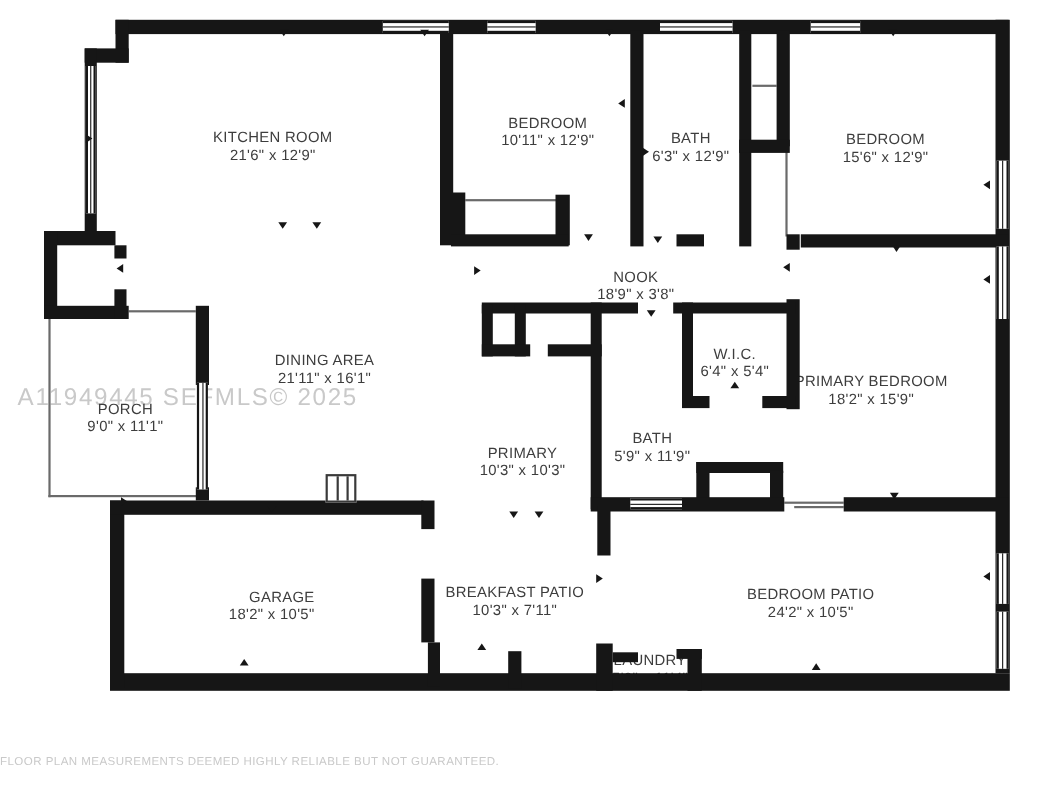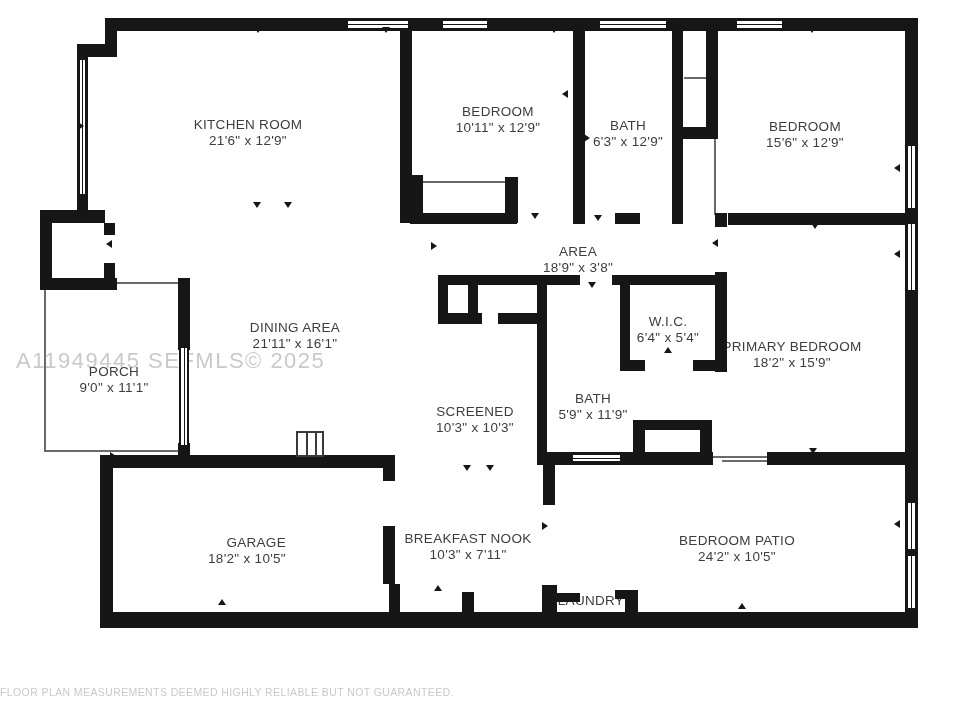--- a/index.html
+++ b/index.html
@@ -166,21 +166,21 @@
       </div>
       <div class="room-label" style="left: 628px; top: 134px;">
         <div>BATH</div>
         <div>6'3" x 12'9"</div>
       </div>
       <div class="room-label" style="left: 805px; top: 135px;">
         <div>BEDROOM</div>
         <div>15'6" x 12'9"</div>
       </div>
       <div class="room-label" style="left: 578px; top: 260px;">
-        <div>AREA</div>
+        <div>NOOK</div>
         <div>18'9" x 3'8"</div>
       </div>
       <div class="room-label" style="left: 295px; top: 336px;">
         <div>DINING AREA</div>
         <div>21'11" x 16'1"</div>
       </div>
       <div class="room-label" style="left: 668px; top: 330px;">
         <div>W.I.C.</div>
         <div>6'4" x 5'4"</div>
       </div>
@@ -190,29 +190,29 @@
       </div>
       <div class="room-label" style="left: 114px; top: 380px;">
         <div>PORCH</div>
         <div>9'0" x 11'1"</div>
       </div>
       <div class="room-label" style="left: 593px; top: 407px;">
         <div>BATH</div>
         <div>5'9" x 11'9"</div>
       </div>
       <div class="room-label" style="left: 475px; top: 420px;">
-        <div>SCREENED</div>
+        <div>PRIMARY</div>
         <div>10'3" x 10'3"</div>
       </div>
       <div class="room-label" style="left: 247px; top: 551px; text-align: right;">
         <div>GARAGE</div>
         <div>18'2" x 10'5"</div>
       </div>
       <div class="room-label" style="left: 468px; top: 547px;">
-        <div>BREAKFAST NOOK</div>
+        <div>BREAKFAST PATIO</div>
         <div>10'3" x 7'11"</div>
       </div>
       <div class="room-label" style="left: 591px; top: 609px;">
         <div>LAUNDRY</div>
         <div>5'6" x 11'4"</div>
       </div>
       <div class="room-label" style="left: 737px; top: 549px;">
         <div>BEDROOM PATIO</div>
         <div>24'2" x 10'5"</div>
       </div>

